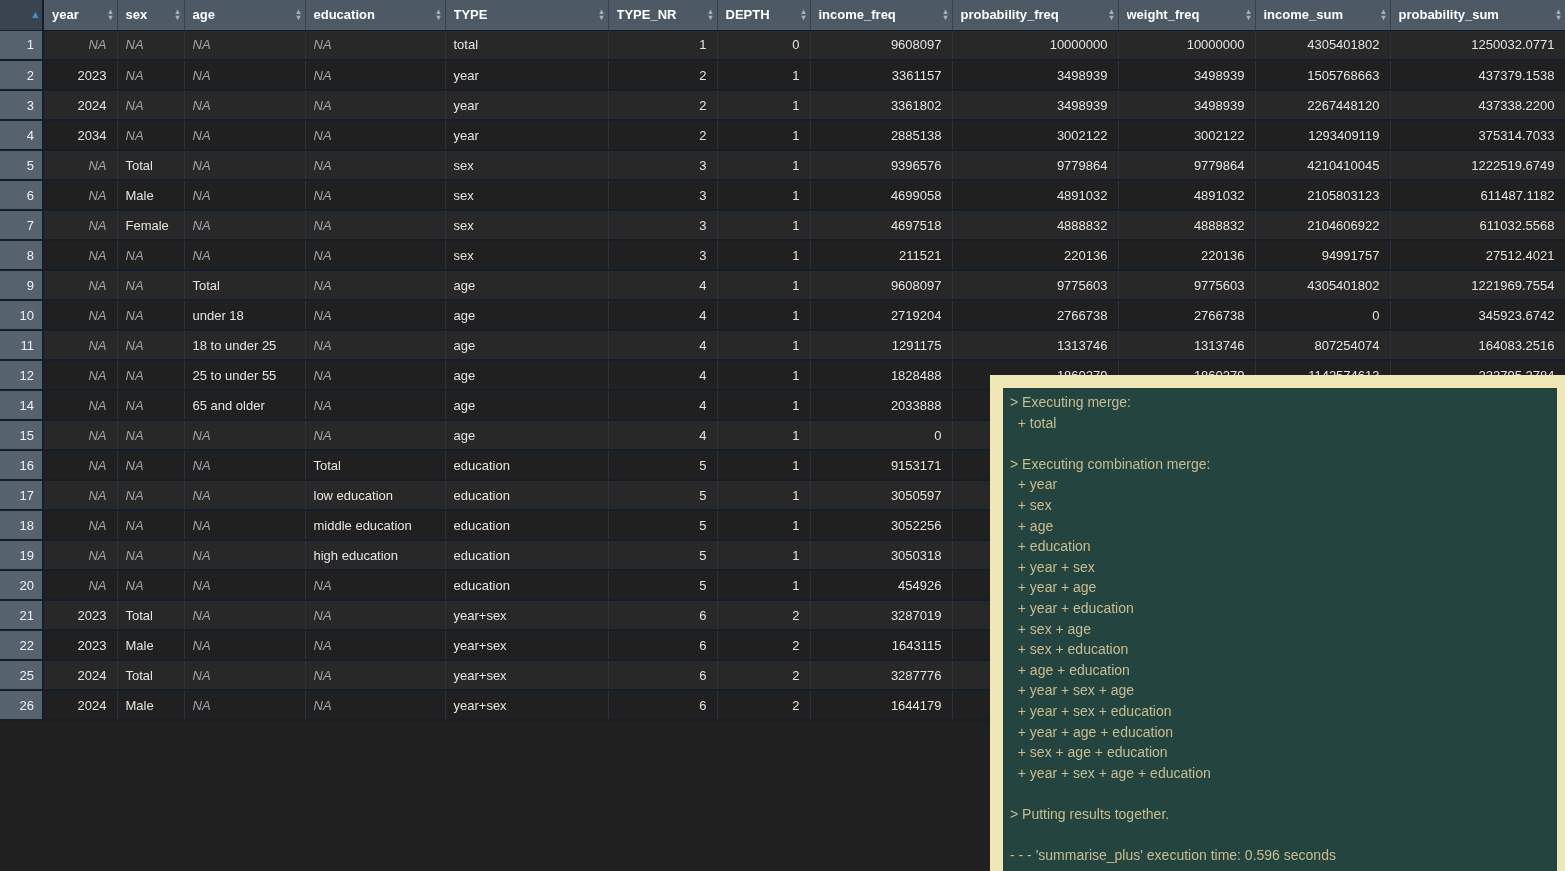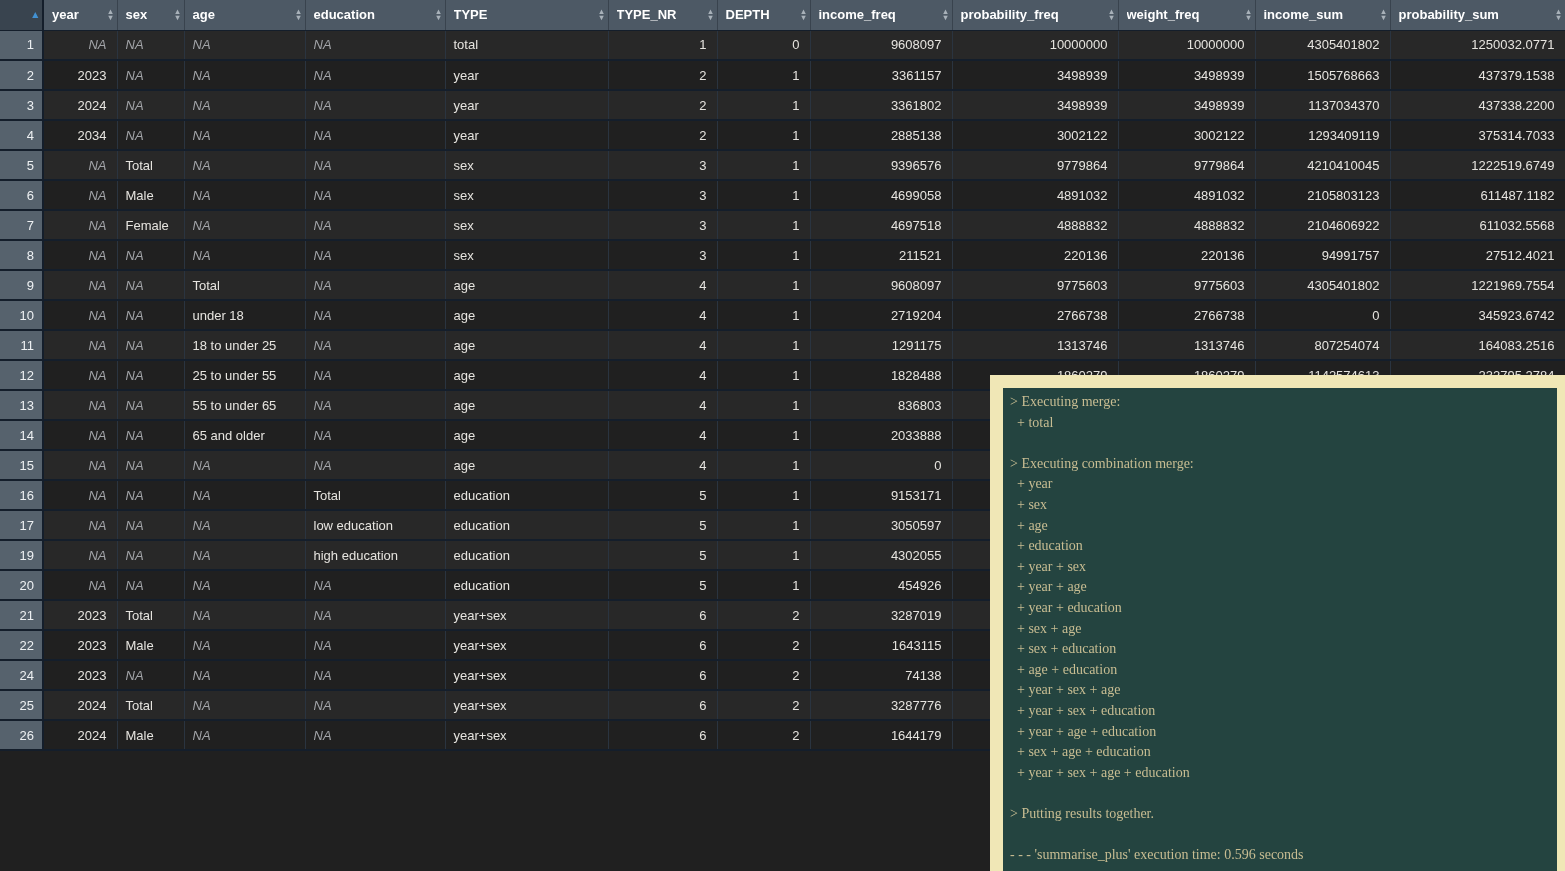--- a/index.html
+++ b/index.html
@@ -38,21 +38,21 @@
   .grid td.al-left{text-align:left;}
   .grid td.na{font-style:italic;color:#a2a4a8;}
   
   .console-panel{
     position:absolute;left:990px;top:375px;width:580px;height:520px;
     box-sizing:border-box;background:#244440;border:13px solid #f0e7b6;
     border-bottom:none;
   }
   .console-panel pre{
     margin:0;padding:4px 0 0 7px;
-    font-family:Liberation Serif, serif;
+    font-family:Liberation Sans, sans-serif;
     font-size:14px;line-height:20.6px;color:#c8bd92;
   }
 </style>
 </head>
 <body>
 
 <div>
   <table class="grid">
     <colgroup id="grid-cols">
         <col style="width: 43px;">
@@ -222,21 +222,21 @@
           <td class="al-right">2024</td>
           <td class="al-left na">NA</td>
           <td class="al-left na">NA</td>
           <td class="al-left na">NA</td>
           <td class="al-left">year</td>
           <td class="al-right">2</td>
           <td class="al-right">1</td>
           <td class="al-right">3361802</td>
           <td class="al-right">3498939</td>
           <td class="al-right">3498939</td>
-          <td class="al-right">1137034370</td>
+          <td class="al-right">2267448120</td>
           <td class="al-right">437338.2200</td>
         </tr>
         <tr class="row-even">
           <td class="gutter">4</td>
           <td class="al-right">2034</td>
           <td class="al-left na">NA</td>
           <td class="al-left na">NA</td>
           <td class="al-left na">NA</td>
           <td class="al-left">year</td>
           <td class="al-right">2</td>
@@ -360,35 +360,20 @@
           <td class="al-left na">NA</td>
           <td class="al-left">age</td>
           <td class="al-right">4</td>
           <td class="al-right">1</td>
           <td class="al-right">1828488</td>
           <td class="al-right">1860279</td>
           <td class="al-right">1860279</td>
           <td class="al-right">1142574613</td>
           <td class="al-right">232795.2784</td>
         </tr>
-        <tr class="row-odd">
-          <td class="gutter">13</td>
-          <td class="al-right na">NA</td>
-          <td class="al-left na">NA</td>
-          <td class="al-left">55 to under 65</td>
-          <td class="al-left na">NA</td>
-          <td class="al-left">age</td>
-          <td class="al-right">4</td>
-          <td class="al-right">1</td>
-          <td class="al-right">836803</td>
-          <td class="al-right"></td>
-          <td class="al-right"></td>
-          <td class="al-right"></td>
-          <td class="al-right"></td>
-        </tr>
         <tr class="row-even">
           <td class="gutter">14</td>
           <td class="al-right na">NA</td>
           <td class="al-left na">NA</td>
           <td class="al-left">65 and older</td>
           <td class="al-left na">NA</td>
           <td class="al-left">age</td>
           <td class="al-right">4</td>
           <td class="al-right">1</td>
           <td class="al-right">2033888</td>
@@ -435,30 +420,45 @@
           <td class="al-left">low education</td>
           <td class="al-left">education</td>
           <td class="al-right">5</td>
           <td class="al-right">1</td>
           <td class="al-right">3050597</td>
           <td class="al-right"></td>
           <td class="al-right"></td>
           <td class="al-right"></td>
           <td class="al-right"></td>
         </tr>
+        <tr class="row-even">
+          <td class="gutter">18</td>
+          <td class="al-right na">NA</td>
+          <td class="al-left na">NA</td>
+          <td class="al-left na">NA</td>
+          <td class="al-left">middle education</td>
+          <td class="al-left">education</td>
+          <td class="al-right">5</td>
+          <td class="al-right">1</td>
+          <td class="al-right">3052256</td>
+          <td class="al-right"></td>
+          <td class="al-right"></td>
+          <td class="al-right"></td>
+          <td class="al-right"></td>
+        </tr>
         <tr class="row-odd">
           <td class="gutter">19</td>
           <td class="al-right na">NA</td>
           <td class="al-left na">NA</td>
           <td class="al-left na">NA</td>
           <td class="al-left">high education</td>
           <td class="al-left">education</td>
           <td class="al-right">5</td>
           <td class="al-right">1</td>
-          <td class="al-right">4302055</td>
+          <td class="al-right">3050318</td>
           <td class="al-right"></td>
           <td class="al-right"></td>
           <td class="al-right"></td>
           <td class="al-right"></td>
         </tr>
         <tr class="row-even">
           <td class="gutter">20</td>
           <td class="al-right na">NA</td>
           <td class="al-left na">NA</td>
           <td class="al-left na">NA</td>
@@ -490,35 +490,20 @@
         <tr class="row-even">
           <td class="gutter">22</td>
           <td class="al-right">2023</td>
           <td class="al-left">Male</td>
           <td class="al-left na">NA</td>
           <td class="al-left na">NA</td>
           <td class="al-left">year+sex</td>
           <td class="al-right">6</td>
           <td class="al-right">2</td>
           <td class="al-right">1643115</td>
-          <td class="al-right"></td>
-          <td class="al-right"></td>
-          <td class="al-right"></td>
-          <td class="al-right"></td>
-        </tr>
-        <tr class="row-even">
-          <td class="gutter">24</td>
-          <td class="al-right">2023</td>
-          <td class="al-left na">NA</td>
-          <td class="al-left na">NA</td>
-          <td class="al-left na">NA</td>
-          <td class="al-left">year+sex</td>
-          <td class="al-right">6</td>
-          <td class="al-right">2</td>
-          <td class="al-right">74138</td>
           <td class="al-right"></td>
           <td class="al-right"></td>
           <td class="al-right"></td>
           <td class="al-right"></td>
         </tr>
         <tr class="row-odd">
           <td class="gutter">25</td>
           <td class="al-right">2024</td>
           <td class="al-left">Total</td>
           <td class="al-left na">NA</td>

